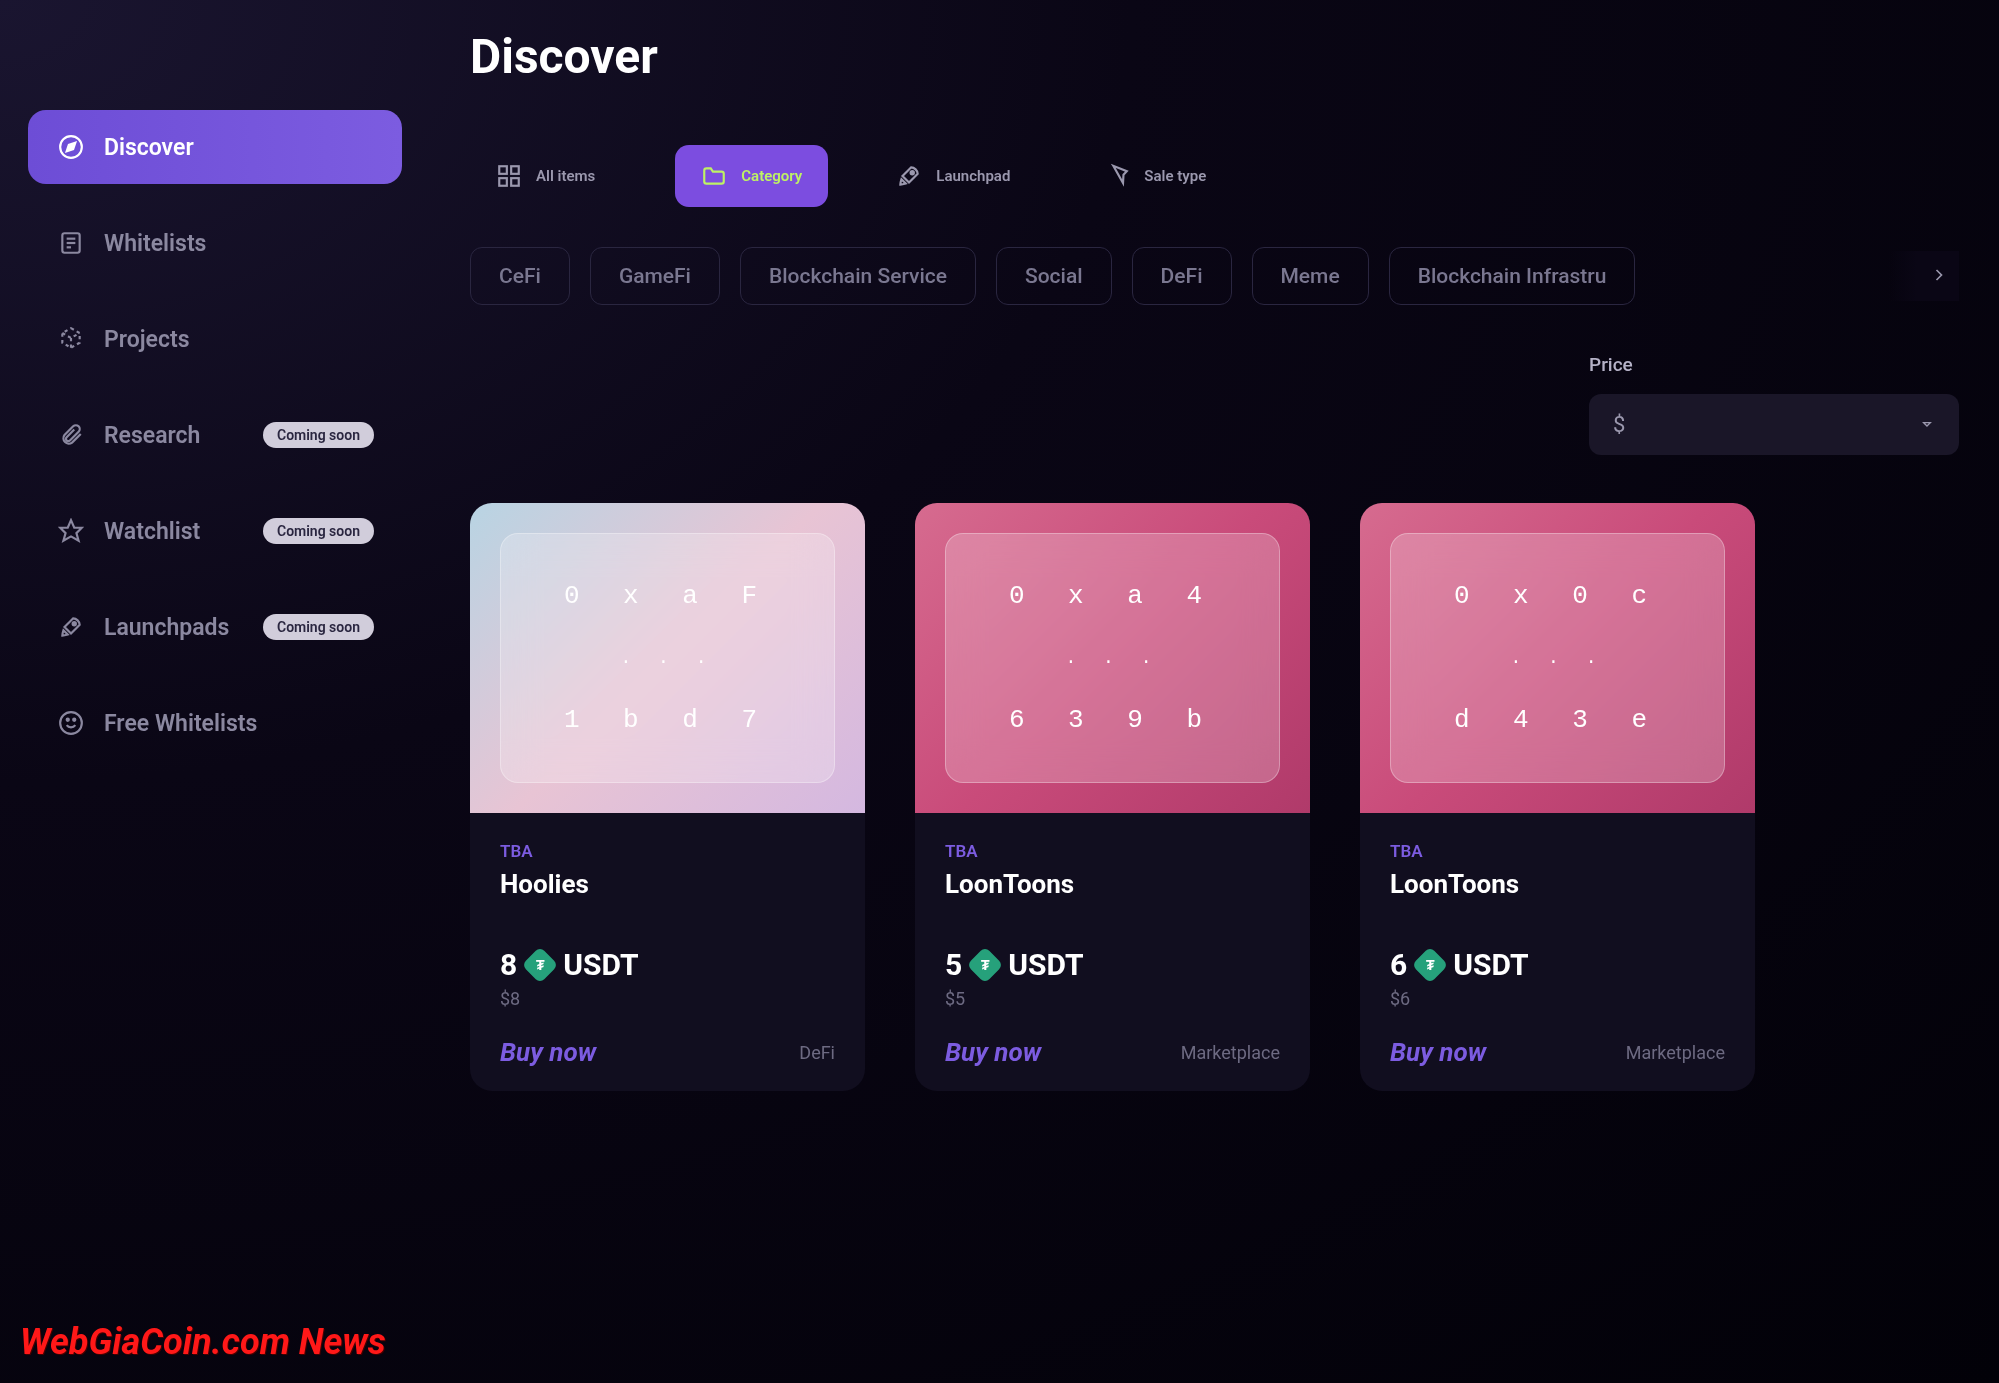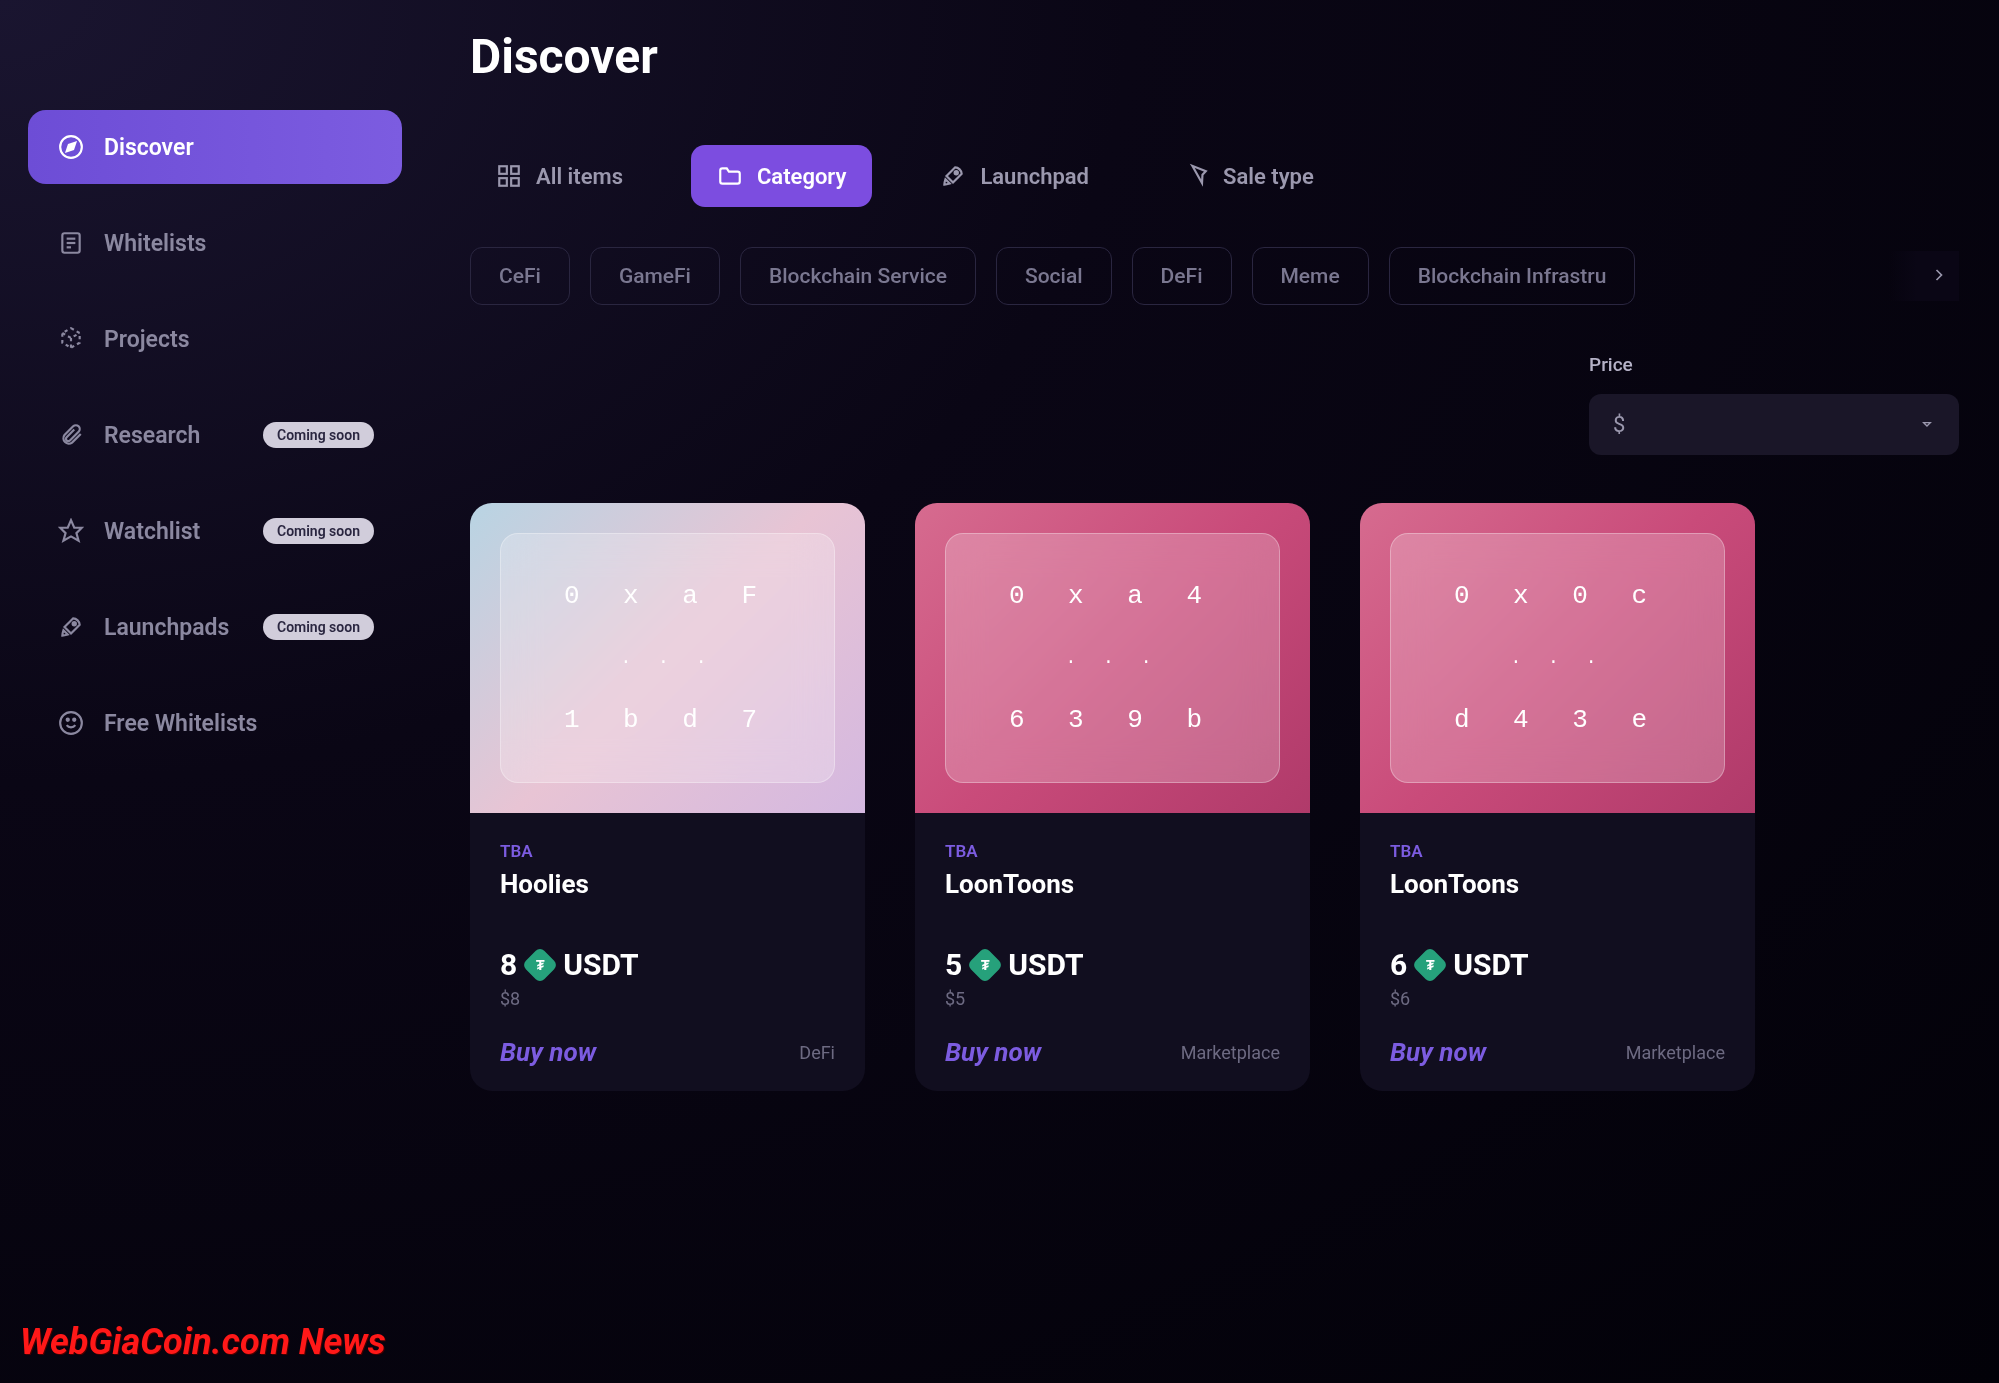--- a/index.html
+++ b/index.html
@@ -11,22 +11,22 @@
 .nav-item { display:flex; align-items:center; gap:18px; padding:22px 28px; border-radius:18px; cursor:pointer; color:#8b88a0; font-size:23px; font-weight:600; margin-bottom:22px; }
 .nav-item.active { background:linear-gradient(90deg,#6d4dd6 0%,#7c5ce0 100%); color:#fff; }
 .nav-item .icon { width:30px; height:30px; display:flex; align-items:center; justify-content:center; flex-shrink:0; }
 .badge { background:#d1cddb; color:#2a2640; font-size:14px; font-weight:600; padding:5px 14px; border-radius:14px; margin-left:auto; }
 
 
 .main { flex:1; padding:28px 40px 0 40px; overflow:hidden; }
 .page-title { font-size:48px; font-weight:700; margin-bottom:60px; }
 
 .filter-row { display:flex; gap:42px; align-items:center; margin-bottom:40px; }
-.filter-btn { display:flex; align-items:center; gap:14px; padding:18px 26px; border-radius:14px; color:#9b98ae; font-size:22px; font-weight:600; cursor:pointer; }
-.filter-btn.active { background:#7c4de0; color:#ffffff; }
+.filter-btn { display:flex; align-items:center; gap:14px; padding:18px 26px; border-radius:14px; color:#9b98ae; font-size:15px; font-weight:600; cursor:pointer; }
+.filter-btn.active { background:#7c4de0; color:#bef264;margin-left:12px; }
 .filter-btn .icon { width:26px; height:26px; display:flex; align-items:center; justify-content:center; }
 
 .chips { display:flex; gap:20px; align-items:center; margin-bottom:48px; overflow:hidden; position:relative; }
 .chip { padding:16px 28px; border:1px solid #2a2640; border-radius:12px; color:#7a7790; font-size:21px; font-weight:500; cursor:pointer; white-space:nowrap; }
 .chips-arrow { position:absolute; right:0; top:50%; transform:translateY(-50%); color:#9b98ae; font-size:26px; cursor:pointer; background:linear-gradient(90deg,transparent,#0a0615 40%); padding:10px 10px 10px 40px; }
 
 .controls-row { display:flex; gap:60px; margin-bottom:48px; }
 .price-range { flex:0 0 540px; }
 .ctrl-label { color:#b5b2c7; font-size:19px; font-weight:500; margin-bottom:18px; }
 .slider-track { height:4px; background:#2a2440; border-radius:2px; position:relative; margin-bottom:18px; margin-top:30px; }

